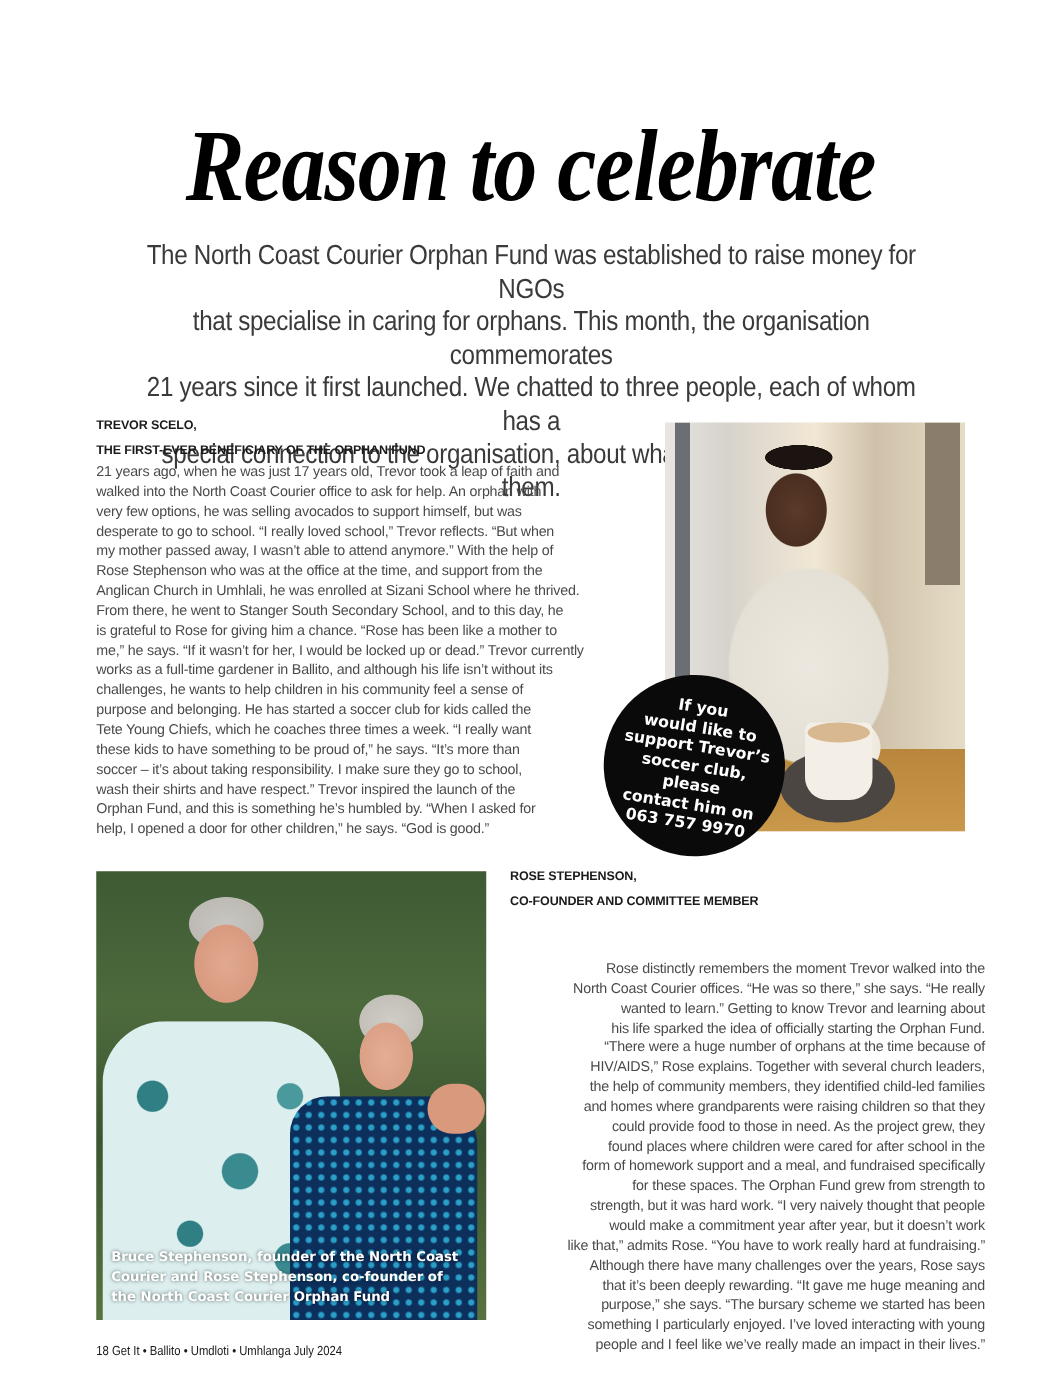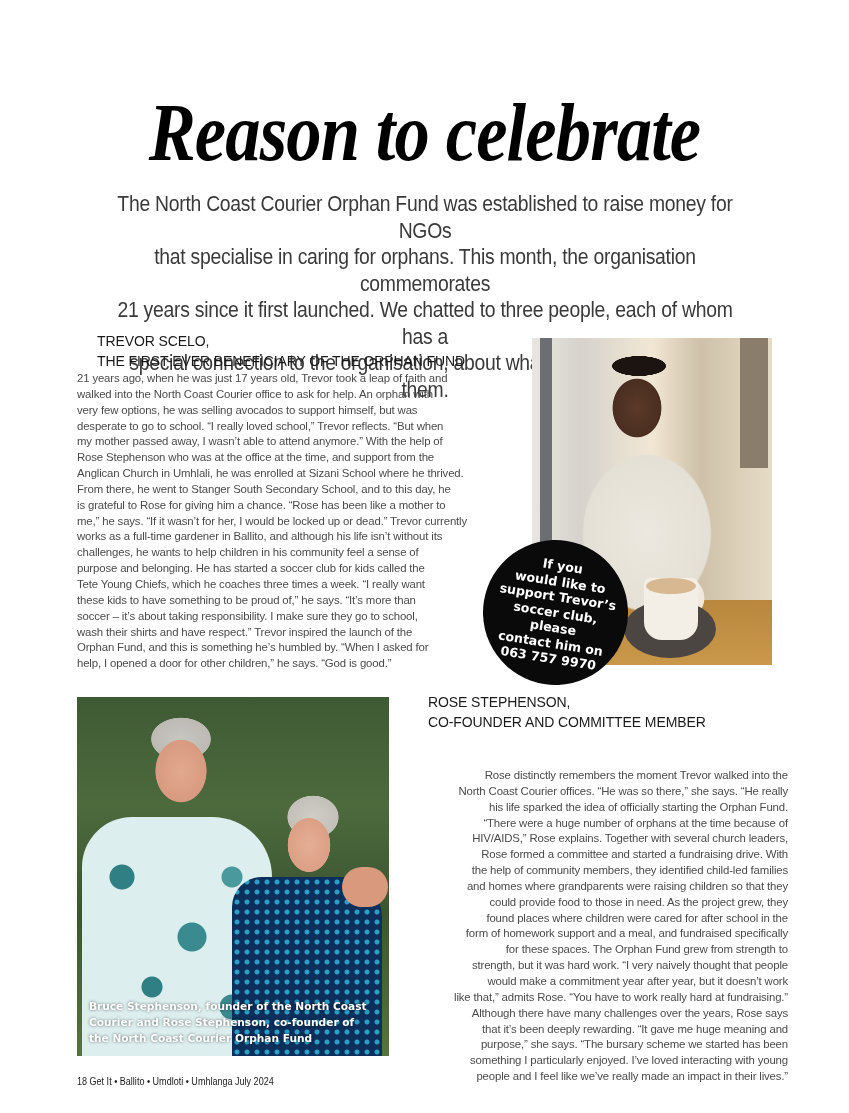--- a/index.html
+++ b/index.html
@@ -13,22 +13,22 @@
       line-height: 90px;
     }
     .intro {
       position: absolute; left: 60px; top: 191px; width: 730px; text-align: center;
       font-family: "Liberation Sans", sans-serif; font-size: 22px; line-height: 26.5px;
       color: #3a3a3a; transform: scaleX(0.88); transform-origin: center;
       letter-spacing: -0.3px;
     }
 
     .section-head {
-      position: absolute; font-family: "Liberation Sans", sans-serif; font-weight: normal;
-      font-size: 14px; color: #1a1a1a; line-height: 20px; letter-spacing: -0.1px; margin-left: 20px;
+      position: absolute; font-family: "Liberation Sans", sans-serif; font-weight: bold;
+      font-size: 10px; color: #1a1a1a; line-height: 20px; letter-spacing: -0.1px;
     }
     .body-text {
       position: absolute; font-family: "Liberation Sans", sans-serif;
       font-size: 11.4px; color: #4a4a4a; line-height: 15.85px; letter-spacing: -0.15px;
     }
     .body-text span { display: block; white-space: nowrap; }
 
     .photo {
       position: absolute; overflow: hidden;
     }
@@ -169,24 +169,24 @@
 </div>
 
 <div class="section-head" style="left:408px; top:692px;">
   <div>ROSE STEPHENSON,</div>
   <div>CO-FOUNDER AND COMMITTEE MEMBER</div>
 </div>
 
 <div class="body-text" style="left:408px; top:768px; width:380px;text-align:right;">
   <span>Rose distinctly remembers the moment Trevor walked into the</span>
   <span>North Coast Courier offices. “He was so there,” she says. “He really</span>
+  <span>wanted to learn.” Getting to know Trevor and learning about</span>
   <span>his life sparked the idea of officially starting the Orphan Fund.</span>
   <span>“There were a huge number of orphans at the time because of</span>
   <span>HIV/AIDS,” Rose explains. Together with several church leaders,</span>
-  <span>Rose formed a committee and started a fundraising drive. With</span>
   <span>the help of community members, they identified child-led families</span>
   <span>and homes where grandparents were raising children so that they</span>
   <span>could provide food to those in need. As the project grew, they</span>
   <span>found places where children were cared for after school in the</span>
   <span>form of homework support and a meal, and fundraised specifically</span>
   <span>for these spaces. The Orphan Fund grew from strength to</span>
   <span>strength, but it was hard work.  “I very naively thought that people</span>
   <span>would make a commitment year after year, but it doesn’t work</span>
   <span>like that,” admits Rose. “You have to work really hard at fundraising.”</span>
   <span>Although there have many challenges over the years, Rose says</span>

